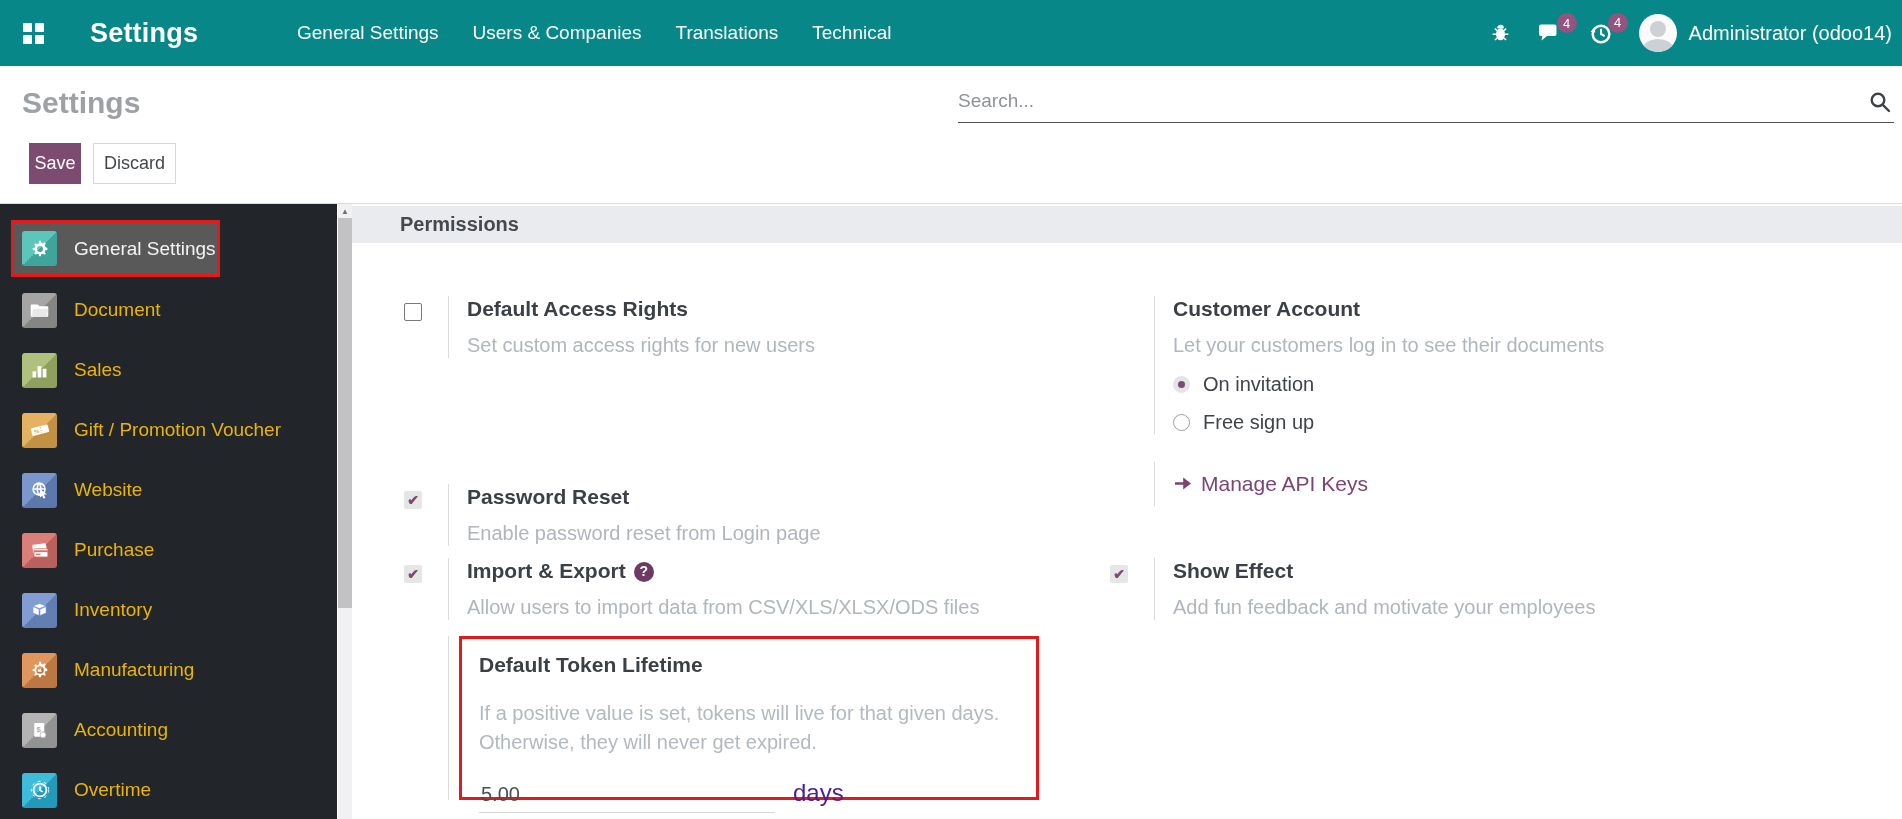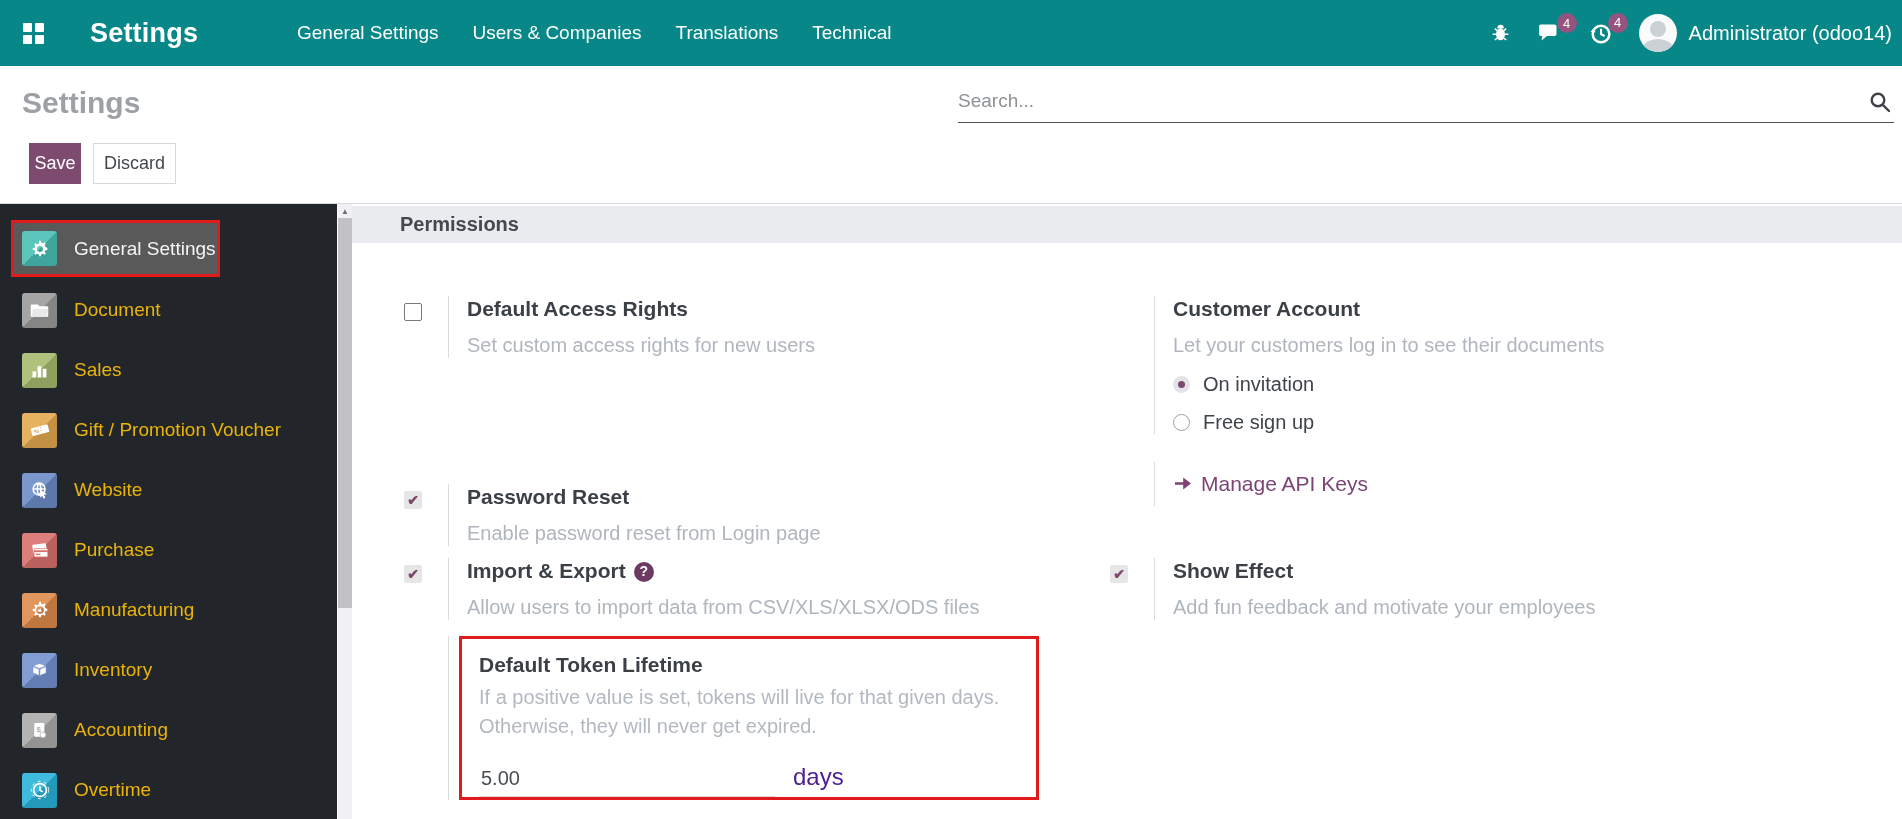--- a/index.html
+++ b/index.html
@@ -222,43 +222,43 @@
           <rect x="4" y="5.5" width="15" height="9" rx="1" fill="#fff" transform="rotate(-8 11 10)"></rect>
           <rect x="5.5" y="10.5" width="15" height="9" rx="1" fill="#fff" stroke="#d8706c" stroke-width=".8"></rect>
           <rect x="5.5" y="12.3" width="15" height="2" fill="#d8706c"></rect>
           <rect x="7.5" y="16" width="5" height="1.4" fill="#d8706c"></rect>
         </svg>
     </div>
     <div class="lbl">Purchase</div>
   </div>
 
   <div class="side-item">
-    <div class="app-icon" style="background-color: rgb(221, 138, 75);">
-      <svg width="22" height="22" viewBox="0 0 24 24">
-          <path fill="#fff" fill-rule="evenodd" d="M11 3h2l.4 2.2 1.8.7 1.8-1.3 1.4 1.4-1.3 1.8.7 1.8L20 11v2l-2.2.4-.7 1.8 1.3 1.8-1.4 1.4-1.8-1.3-1.8.7L13 20h-2l-.4-2.2-1.8-.7-1.8 1.3-1.4-1.4 1.3-1.8-.7-1.8L4 13v-2l2.2-.4.7-1.8L5.6 7 7 5.6l1.8 1.3 1.8-.7L11 3zm1 4.8a4.2 4.2 0 100 8.4 4.2 4.2 0 000-8.4z"></path>
-          <path d="M10 14v-3l1.3 1 1.2-2 1.5 4z" fill="#fff"></path>
-        </svg>
-    </div>
-    <div class="lbl">Manufacturing</div>
-  </div>
-
-  <div class="side-item">
     <div class="app-icon" style="background-color: rgb(115, 146, 207);">
       <svg width="21" height="21" viewBox="0 0 24 24">
           <g fill="#fff" stroke="#7392cf" stroke-width=".7">
             <path d="M12 4l7.5 2.8L12 9.8 4.5 6.8z"></path>
             <path d="M4.5 7.5v7.3l7 3V10.5z"></path>
             <path d="M19.5 7.5v7.3l-7 3V10.5z"></path>
           </g>
         </svg>
     </div>
     <div class="lbl">Inventory</div>
   </div>
 
   <div class="side-item">
+    <div class="app-icon" style="background-color: rgb(221, 138, 75);">
+      <svg width="22" height="22" viewBox="0 0 24 24">
+          <path fill="#fff" fill-rule="evenodd" d="M11 3h2l.4 2.2 1.8.7 1.8-1.3 1.4 1.4-1.3 1.8.7 1.8L20 11v2l-2.2.4-.7 1.8 1.3 1.8-1.4 1.4-1.8-1.3-1.8.7L13 20h-2l-.4-2.2-1.8-.7-1.8 1.3-1.4-1.4 1.3-1.8-.7-1.8L4 13v-2l2.2-.4.7-1.8L5.6 7 7 5.6l1.8 1.3 1.8-.7L11 3zm1 4.8a4.2 4.2 0 100 8.4 4.2 4.2 0 000-8.4z"></path>
+          <path d="M10 14v-3l1.3 1 1.2-2 1.5 4z" fill="#fff"></path>
+        </svg>
+    </div>
+    <div class="lbl">Manufacturing</div>
+  </div>
+
+  <div class="side-item">
     <div class="app-icon" style="background-color: rgb(171, 171, 171);">
       <svg width="21" height="21" viewBox="0 0 24 24">
           <rect x="6" y="3.5" width="11.5" height="15.5" rx="1" fill="#fff"></rect>
           <text x="8.6" y="13.5" font-size="9" font-weight="bold" fill="#ababab" font-family="sans-serif">$</text>
           <circle cx="16" cy="17" r="3.4" fill="#fff" stroke="#ababab" stroke-width=".9"></circle>
         </svg>
     </div>
     <div class="lbl">Accounting</div>
   </div>
 
@@ -342,21 +342,21 @@
   <div class="tblock">
     <div class="s-label">Show Effect</div>
     <div class="s-desc">Add fun feedback and motivate your employees</div>
   </div>
 </div>
 
 <div class="setting" style="left:404px; top:636px;">
   <div class="cbx hidden"></div>
   <div class="tblock" style="padding-left:0;">
     <div class="token-box">
-      <div class="s-label" style="margin-bottom:6px;">Default Token Lifetime</div>
+      <div class="s-label" style="margin-bottom:22px;">Default Token Lifetime</div>
       <div class="token-desc">If a positive value is set, tokens will live for that given days.</div>
       <div class="token-desc">Otherwise, they will never get expired.</div>
       <div class="token-input-row">
         <input class="token-input" value="5.00" style="">
         <div class="token-unit">days</div>
       </div>
     </div>
   </div>
 </div>
 

